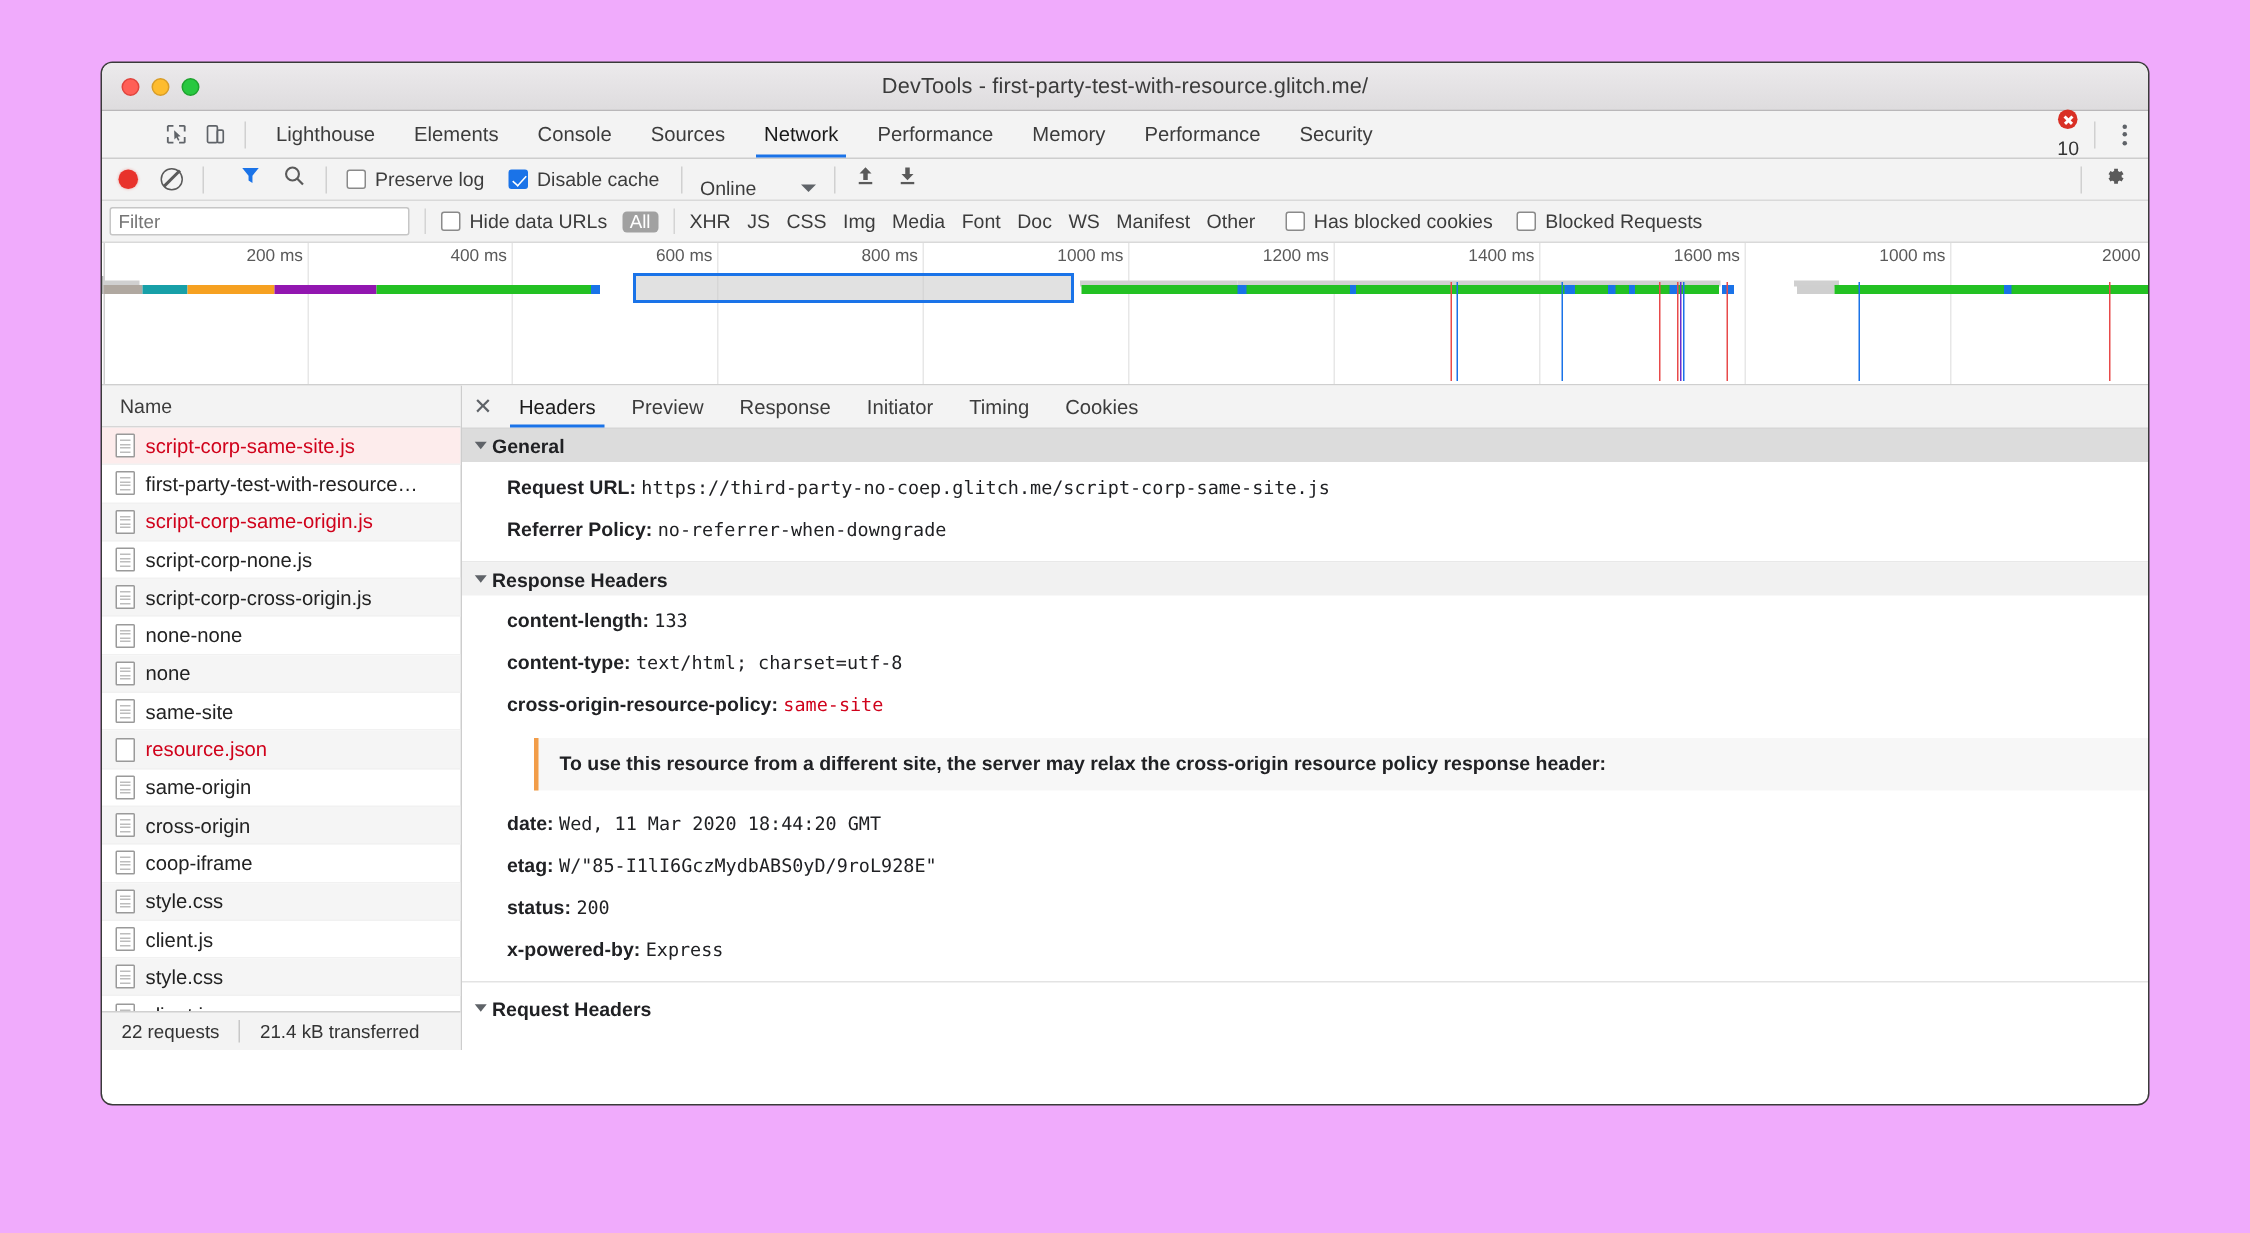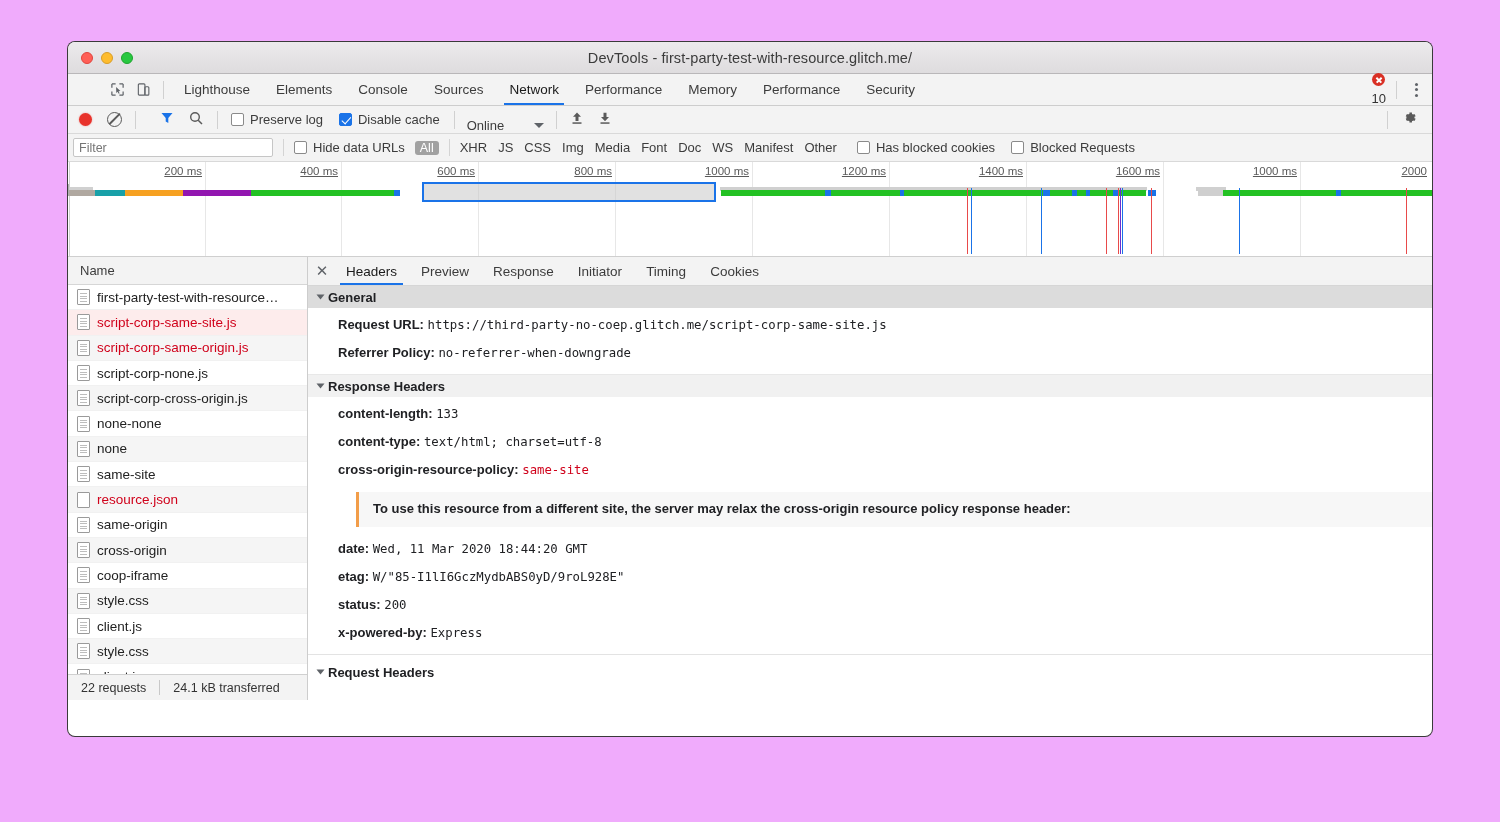--- a/index.html
+++ b/index.html
@@ -162,21 +162,21 @@
     height: 95px; background:#fff; position: relative;
     border-bottom: 1px solid #cfcfcf;
     overflow: hidden;
   }
   .ov-tick {
     position:absolute; top:0; height:95px;
     border-left: 1px solid #e7e7e7;
   }
   .ov-tick span {
     position:absolute; right:4px; top:3px;
-    font-size: 11.5px; color:#5a5a5a; white-space:nowrap;text-decoration:underline;
+    font-size: 11.5px; color:#5a5a5a; white-space:nowrap;
   }
   .ov-baseline {
     position:absolute; left:0; right:0; top:28px; height:6px;
   }
   .seg { position:absolute; top:0; height:6px; }
   .ov-gray { position:absolute; top:-3px; height:4px; background:#d0d0d0; }
   .vline { position:absolute; top:26px; width:1px; height:66px; }
   .ov-selection {
     position:absolute; top:20px; height:20px;
     background: rgba(200,200,200,.55);
@@ -513,37 +513,37 @@
     <div class="vline" style="left:1338px;background:#e84a4a;"></div>
 
     <div class="ov-selection" style="left:354px;width:294px;"></div>
   </div>
 
   <div class="split">
 
     <div class="req-list">
       <div class="rl-head">Name</div>
       <div class="rl-rows">
+        <div class="rl-row err errbg">
+          <span class="doc-ico">
+                <i></i>
+                <i></i>
+                <i></i>
+                <i></i>
+              </span>
+          <span>script-corp-same-site.js</span>
+        </div>
         <div class="rl-row">
           <span class="doc-ico">
                 <i></i>
                 <i></i>
                 <i></i>
                 <i></i>
               </span>
           <span>first-party-test-with-resource…</span>
-        </div>
-        <div class="rl-row err errbg">
-          <span class="doc-ico">
-                <i></i>
-                <i></i>
-                <i></i>
-                <i></i>
-              </span>
-          <span>script-corp-same-site.js</span>
         </div>
         <div class="rl-row err odd">
           <span class="doc-ico">
                 <i></i>
                 <i></i>
                 <i></i>
                 <i></i>
               </span>
           <span>script-corp-same-origin.js</span>
         </div>
@@ -653,21 +653,21 @@
         <div class="rl-row">
           <span class="doc-ico">
                 <i></i>
               </span>
           <span>client.js</span>
         </div>
       </div>
       <div class="rl-status">
         <span class="st1">22 requests</span>
         <span class="stsep"></span>
-        <span class="st2">24.1 kB transferred</span>
+        <span class="st2">21.4 kB transferred</span>
       </div>
     </div>
 
     <div class="detail">
       <div class="dt-subtabs">
         <div class="close-x">✕</div>
         <div class="sub-tab active">
               <span>Headers</span>
             </div>
         <div class="sub-tab">

